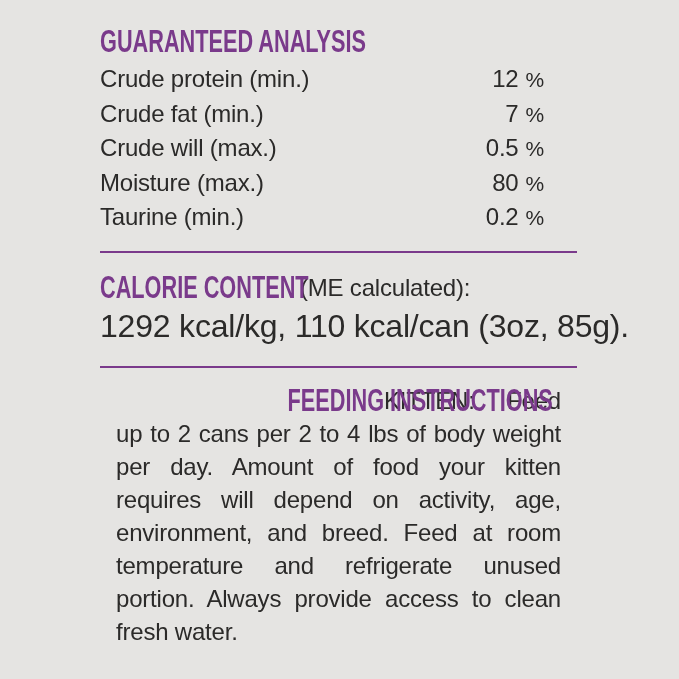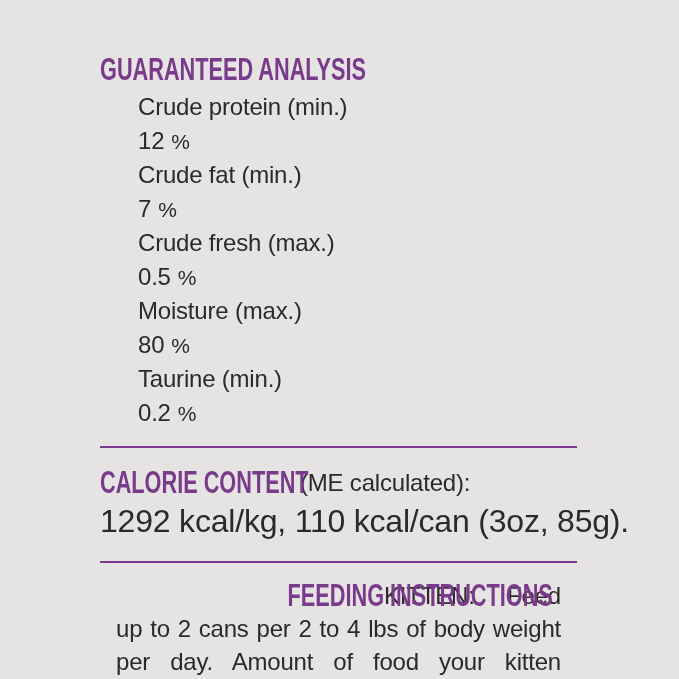--- a/index.html
+++ b/index.html
@@ -11,21 +11,21 @@
     height: 679px;
     background: #e5e4e2;
     font-family: "Liberation Sans", sans-serif;
     color: #2b2a29;
     overflow: hidden;
   }
   .label {
     box-sizing: border-box;
     width: 679px;
     height: 486px;
-    padding: 52px 102px 20px 100px;
+    padding: 24px 102px 20px 100px;
   }
   
   .hdr {
     font-weight: 700;
     font-size: 31px;
     line-height: 36px;
     color: #7a3a8b;
     letter-spacing: 0;
     white-space: nowrap;
     transform: scaleX(0.70);
@@ -36,21 +36,20 @@
   }
   
   .rows { margin: 0; }
   .row {
     display: flex;
     justify-content: space-between;
     align-items: baseline;
     line-height: 33.5px;
     font-size: 24px;
     letter-spacing: -0.2px;
-    flex-direction: column;
   }
   .row .val {
     white-space: nowrap;
     margin-right: 33px;
     margin-left: 38px;
   }
   .row .pct {
     font-size: 21px;
     margin-left: 7px;
   }
@@ -112,21 +111,21 @@
     <div class="rows">
       <div class="row">
         <span class="lbl">Crude protein (min.)</span>
         <span class="val"><span>12</span><span class="pct">%</span></span>
       </div>
       <div class="row">
         <span class="lbl">Crude fat (min.)</span>
         <span class="val"><span>7</span><span class="pct">%</span></span>
       </div>
       <div class="row">
-        <span class="lbl">Crude fresh (max.)</span>
+        <span class="lbl">Crude will (max.)</span>
         <span class="val"><span>0.5</span><span class="pct">%</span></span>
       </div>
       <div class="row">
         <span class="lbl">Moisture (max.)</span>
         <span class="val"><span>80</span><span class="pct">%</span></span>
       </div>
       <div class="row">
         <span class="lbl">Taurine (min.)</span>
         <span class="val"><span>0.2</span><span class="pct">%</span></span>
       </div>

